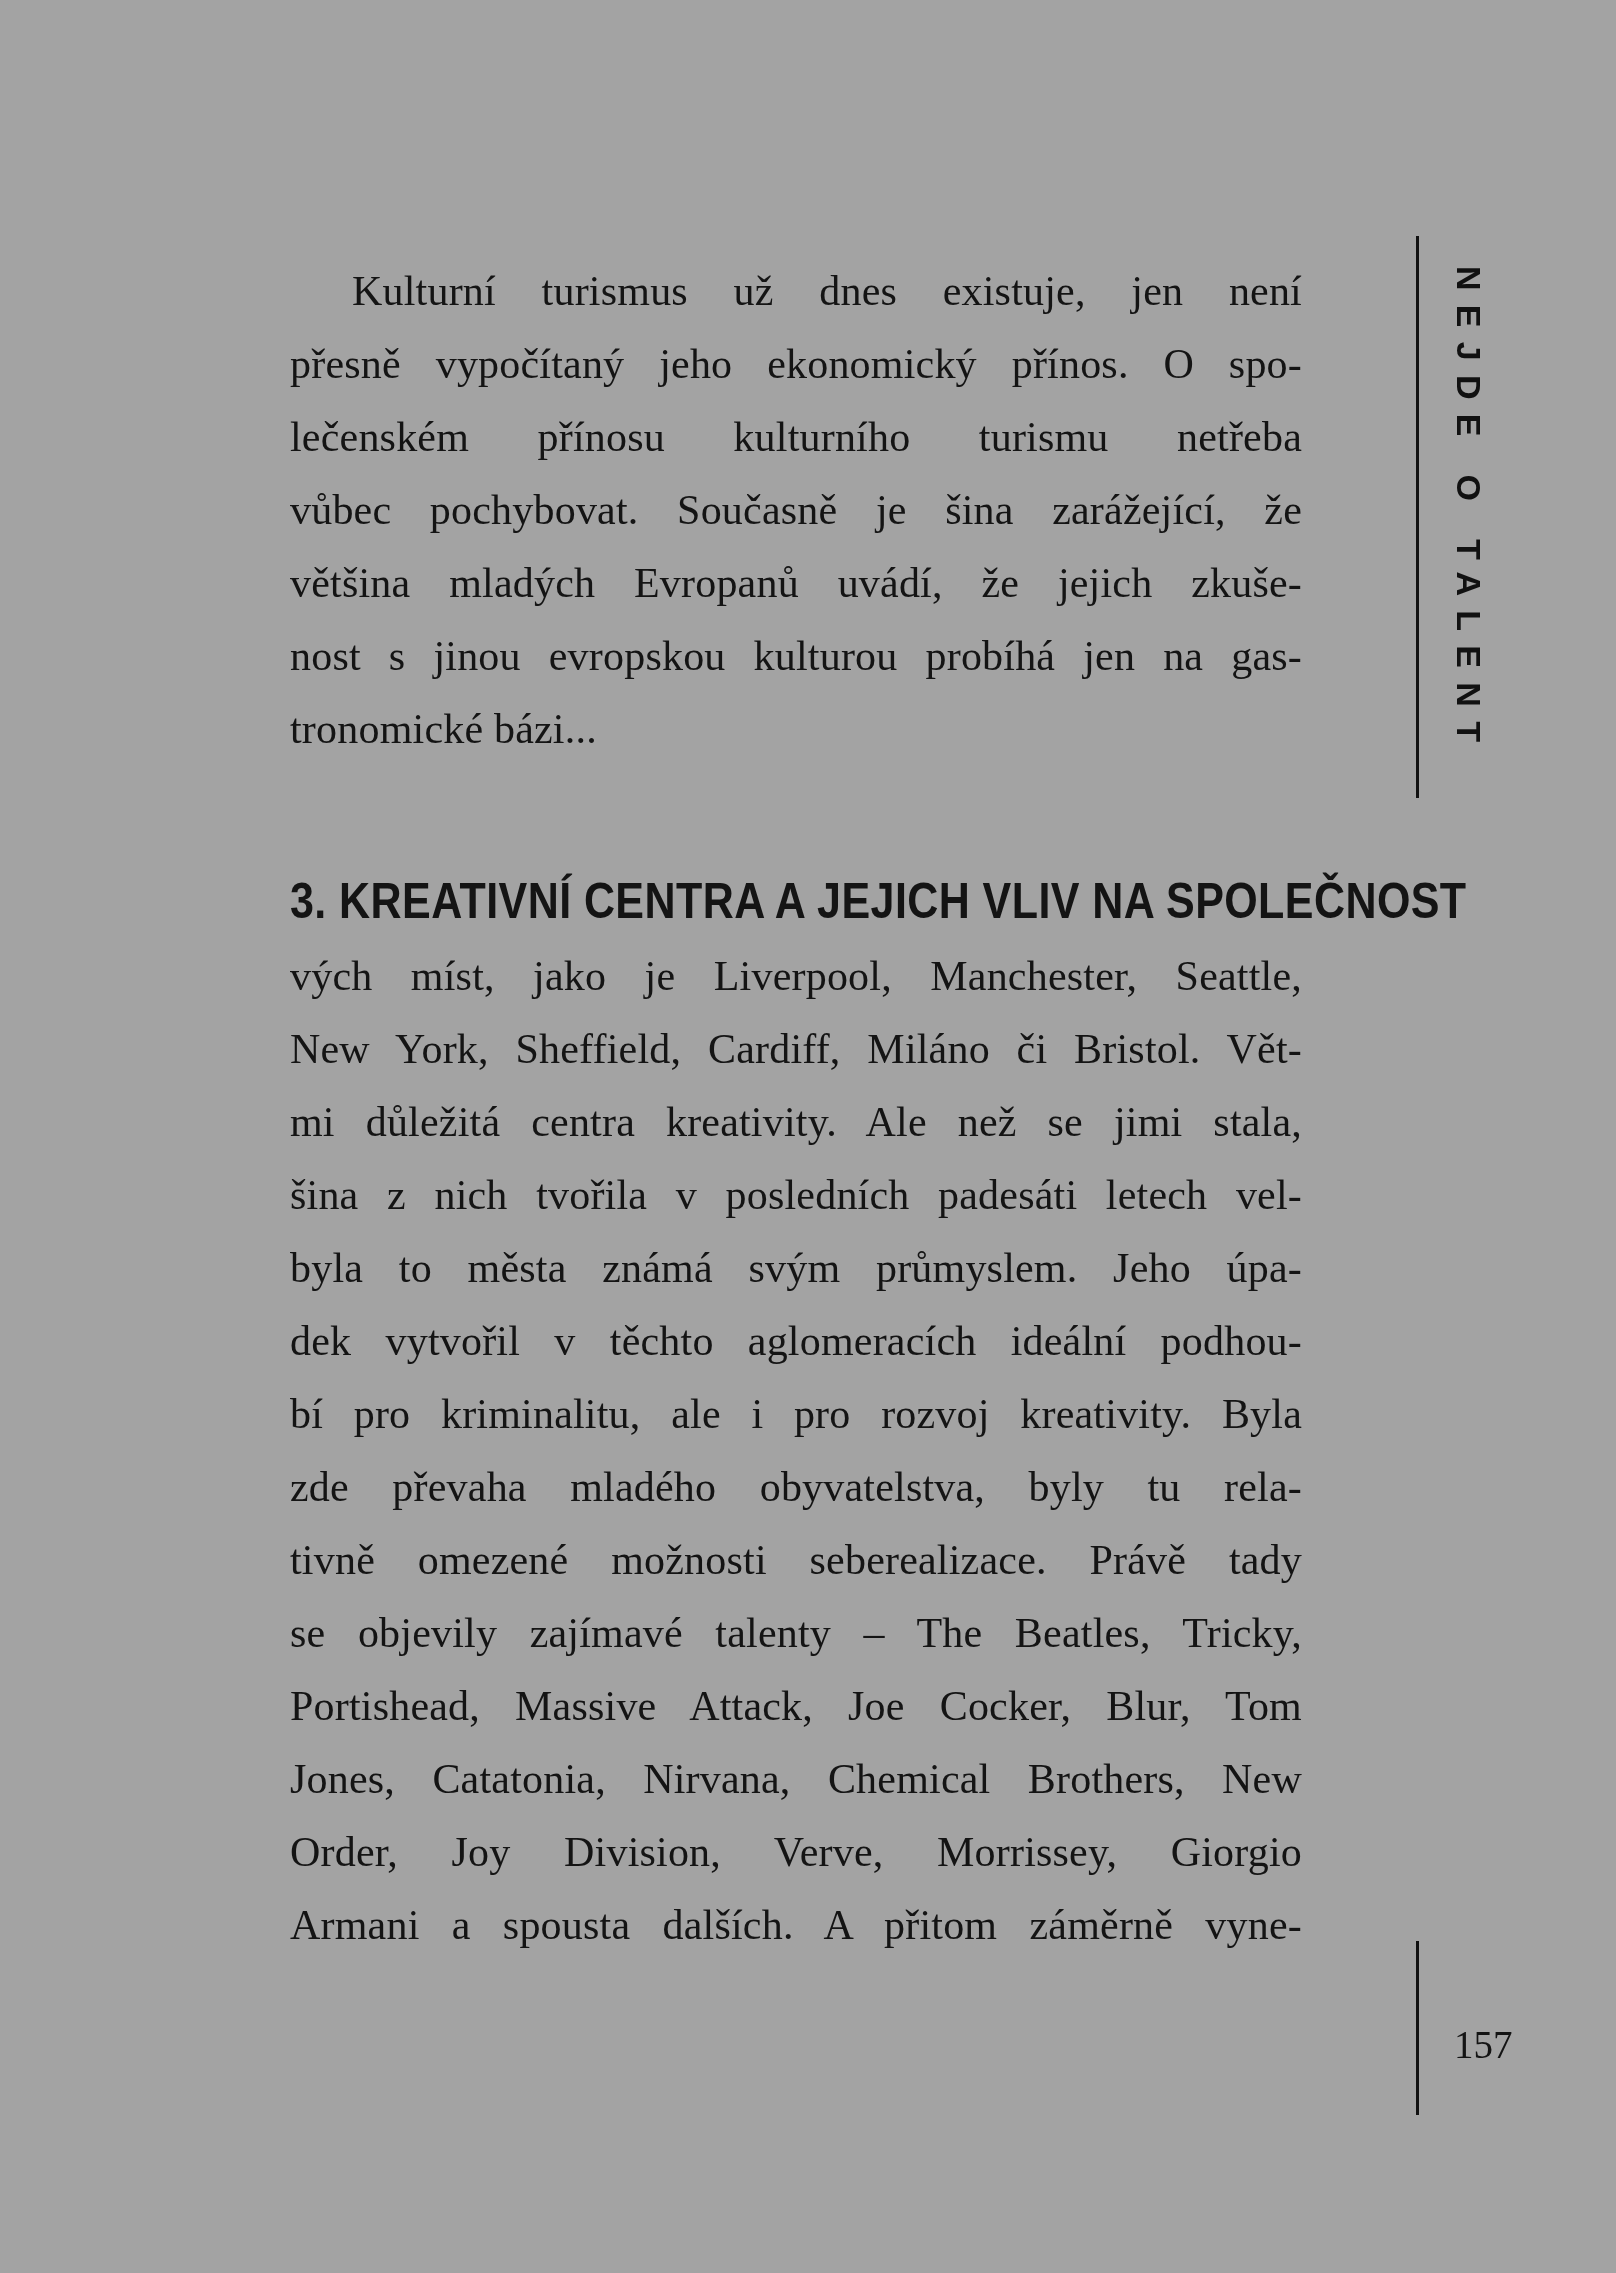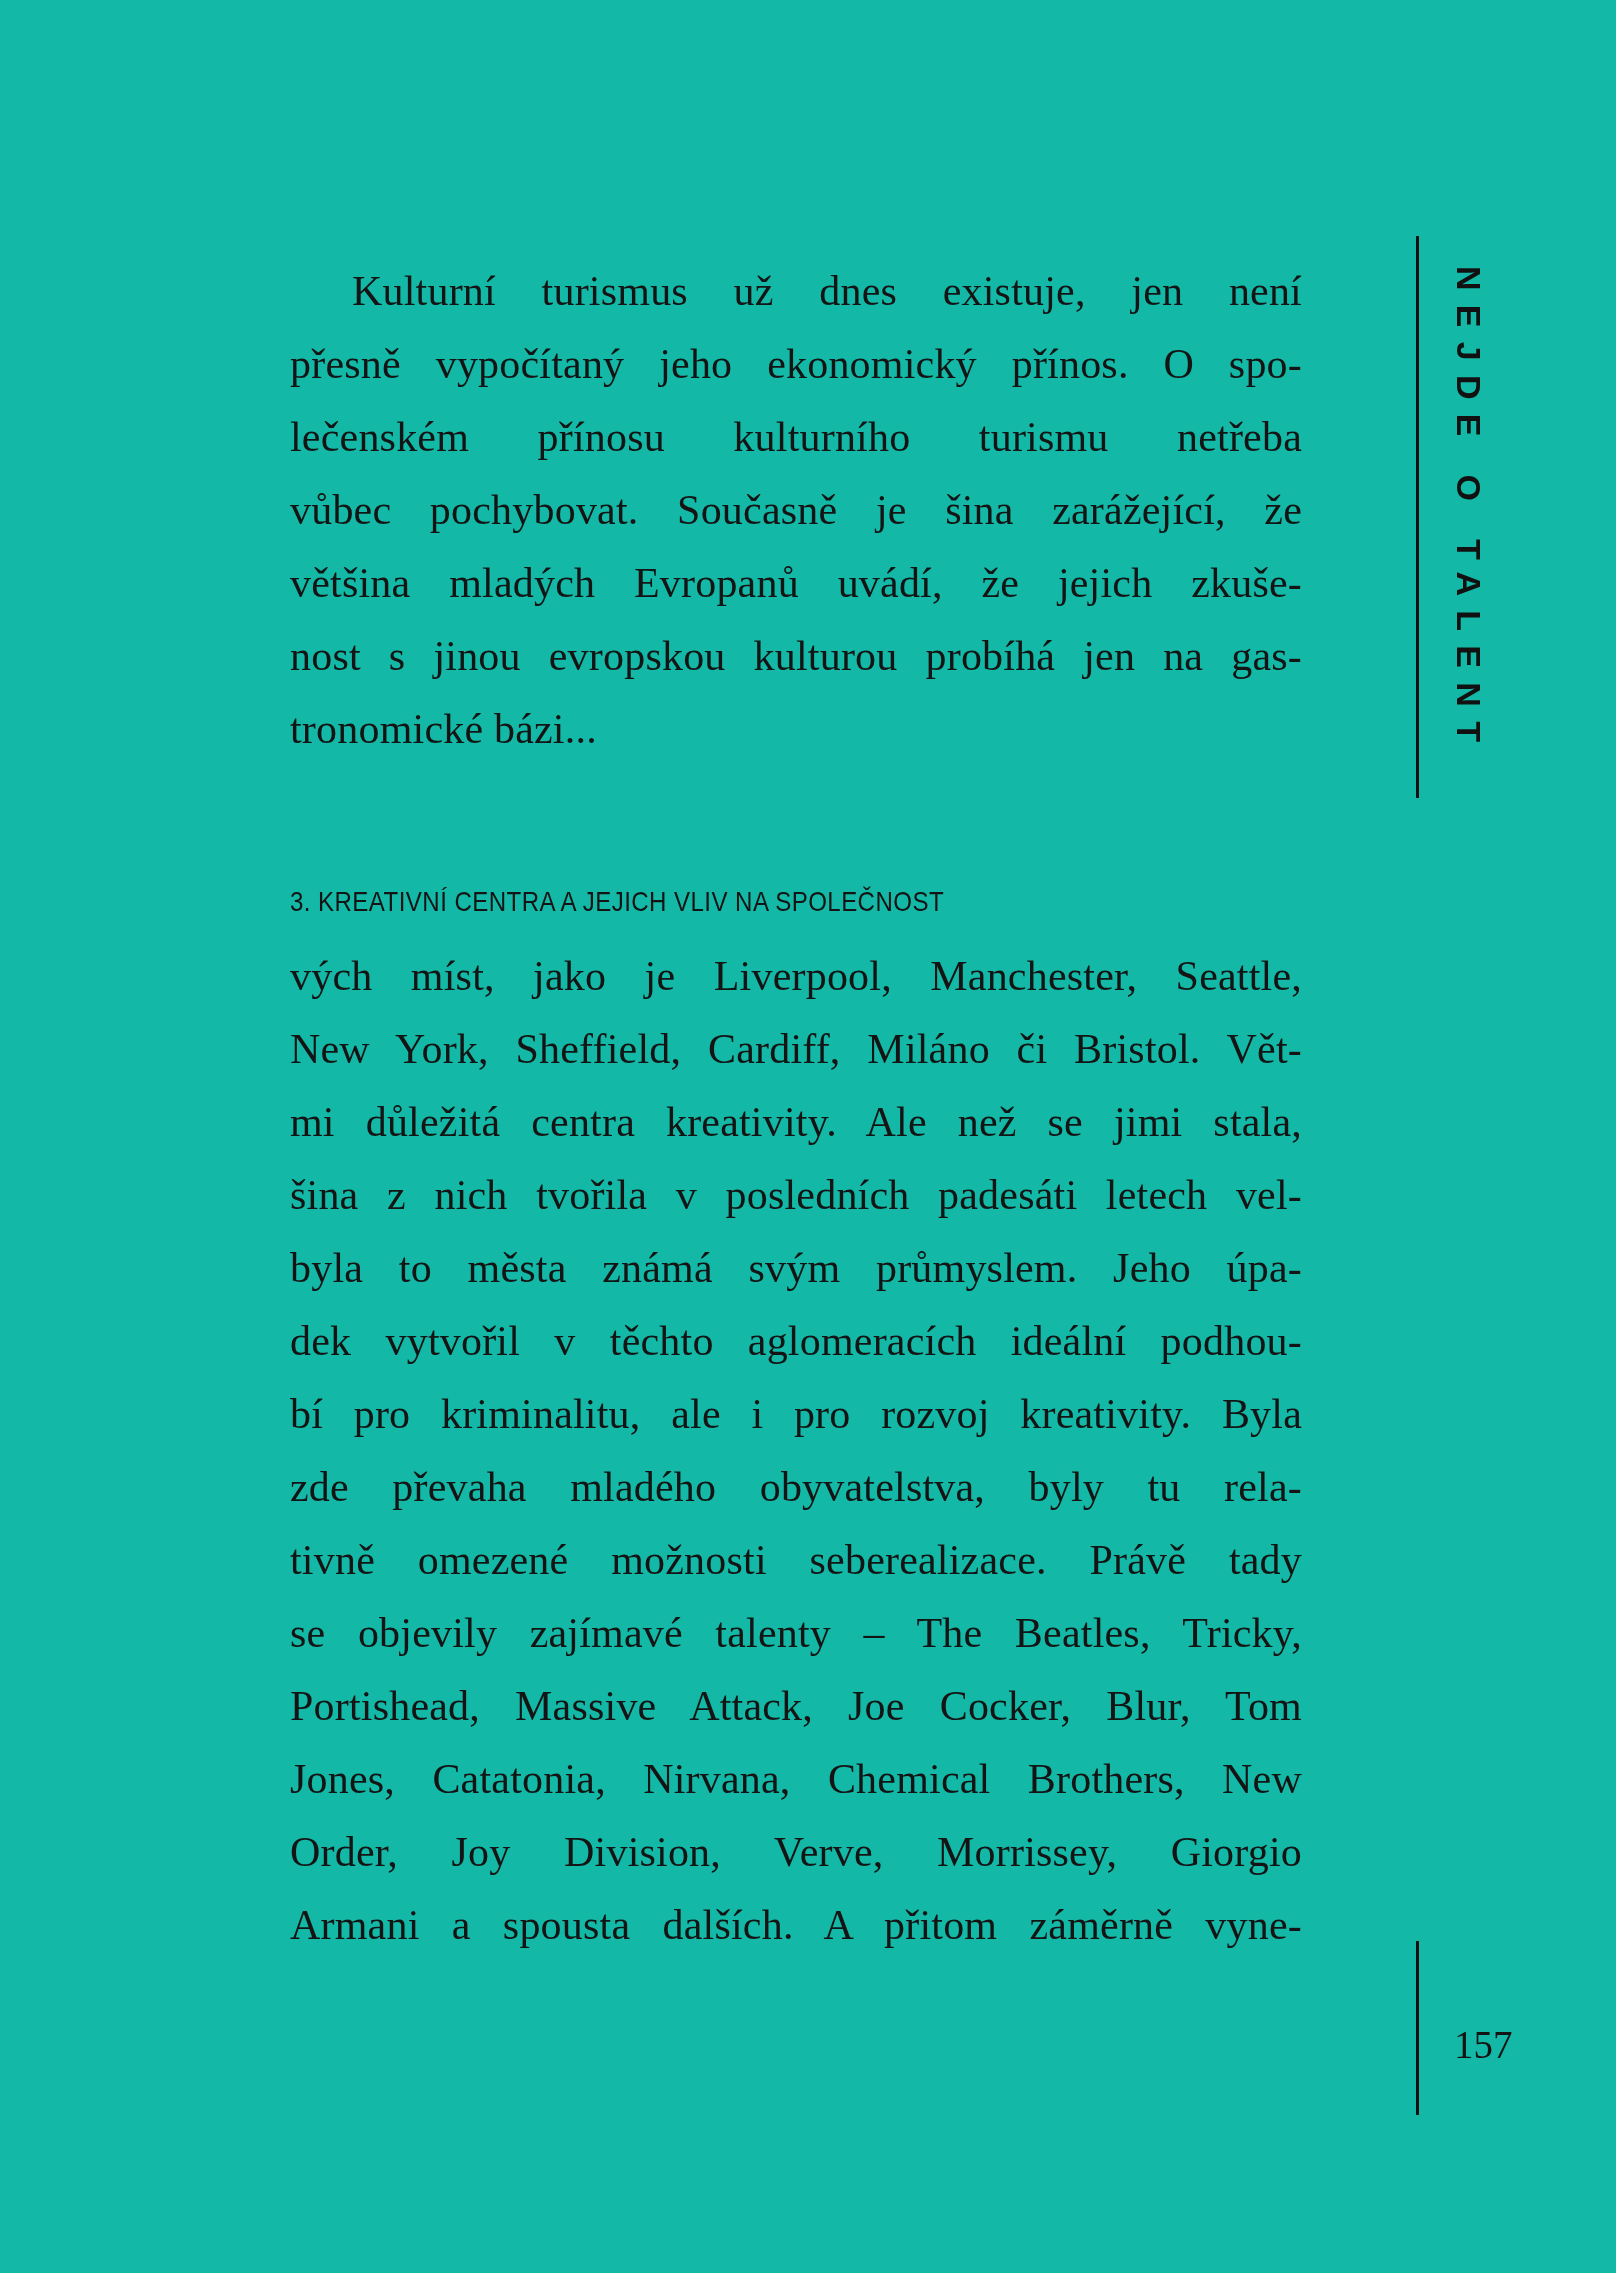--- a/index.html
+++ b/index.html
@@ -4,21 +4,21 @@
 <style>
   html, body {
     margin: 0;
     padding: 0;
     background: #ffffff;
   }
   .page {
     position: relative;
     width: 1616px;
     height: 2274px;
-    background: #14b8a6;
+    background: #a3a3a3;
     font-family: "Liberation Serif", serif;
     color: #141414;
     overflow: hidden;
   }
   .textblock {
     position: absolute;
     left: 290px;
     top: 255px;
     width: 1012px;
   }
@@ -34,22 +34,22 @@
     text-indent: 62px;
   }
   .bodyline.lastline {
     text-align-last: left;
   }
   .section-heading {
     margin-top: 99px;
     height: 73px;
     line-height: 73px;
     font-family: "Liberation Sans", sans-serif;
-    font-weight: 400;
-    font-size: 28px;
+    font-weight: 700;
+    font-size: 50px;
     letter-spacing: 0.5px;
     white-space: nowrap;
   }
   .section-heading .condense {
     display: inline-block;
     transform: scaleX(0.86);
     transform-origin: left center;
   }
   .para2 {
     margin-top: 1.9px;

